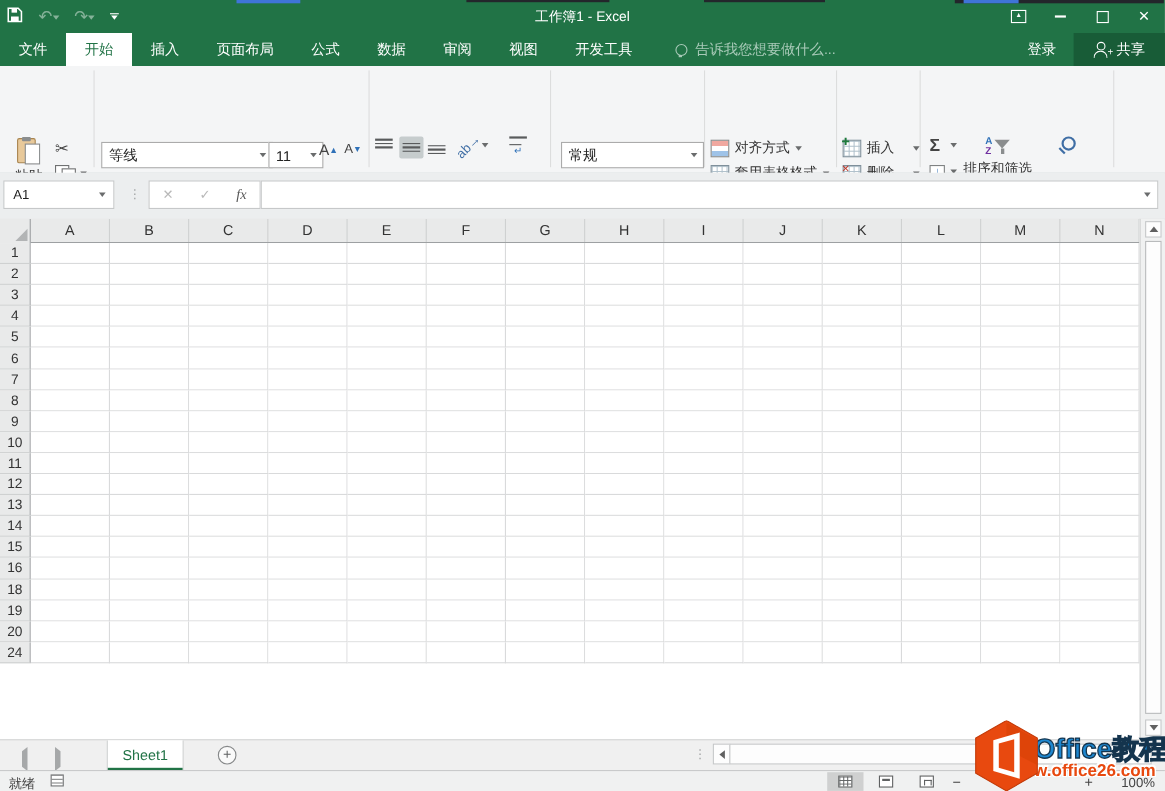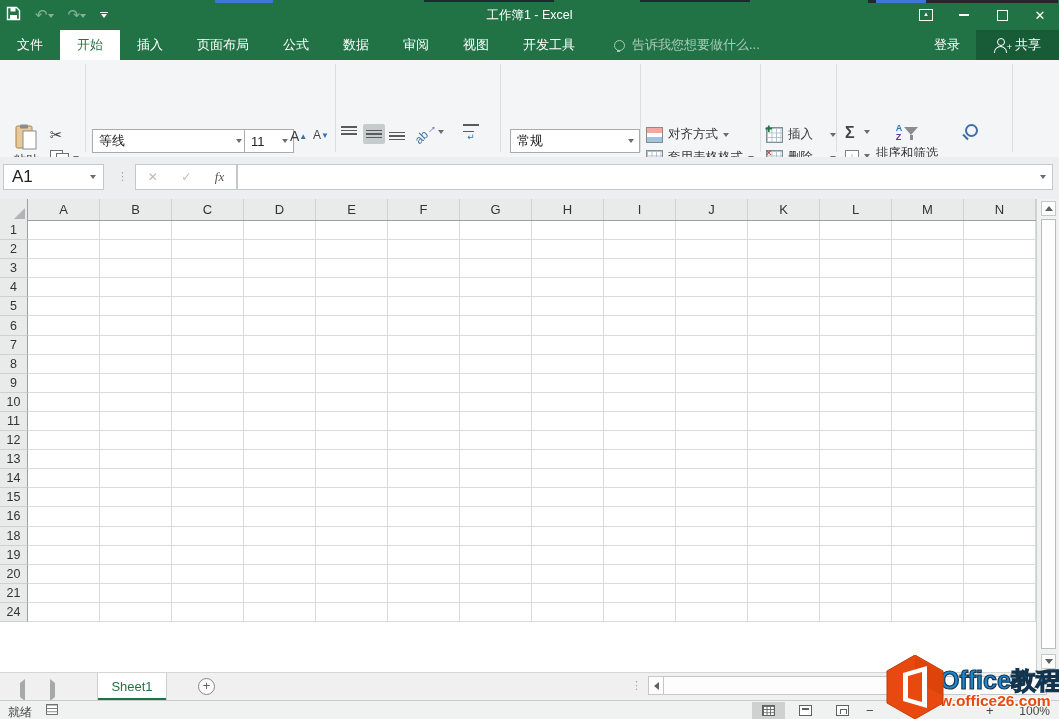--- a/index.html
+++ b/index.html
@@ -455,21 +455,21 @@
       </span>
       <span style="font-size:12.5px;color:#333;margin-top:12px;white-space:nowrap">查找和选择</span>
       <span class="car" style="margin-top:3px"></span>
     </div>
     <div class="glabel" style="left:836px;width:176px">编辑</div>
     <div class="ic" style="left:1036px;top:138px;font-size:10px;color:#6a6c6d">∧</div>
   </div>
 
   <div class="abs fbar">
     <div class="whitebox" style="left:3px;width:101px">
-      <span style="padding-left:8px;font-size:17px;color:#222">A1</span>
+      <span style="padding-left:8px;font-size:12px;color:#222">A1</span>
       <span class="car" style="margin-left:auto;margin-right:7px"></span>
     </div>
     <div class="abs dots" style="left:117px;top:13px">⋮</div>
     <div class="whitebox" style="left:135px;width:102px;justify-content:space-around">
       <span style="color:#b9b9b9;font-size:12px">✕</span>
       <span style="color:#b9b9b9;font-size:12px">✓</span>
       <span style="color:#555;font-size:13px;font-style:italic;font-family:'Liberation Serif',serif">fx</span>
     </div>
     <div class="whitebox" style="left:237px;width:816px">
       <span class="car" style="margin-left:auto;margin-right:6px"></span>
@@ -814,37 +814,20 @@
           <div class="gcell"></div>
           <div class="gcell"></div>
           <div class="gcell"></div>
           <div class="gcell"></div>
           <div class="gcell"></div>
           <div class="gcell"></div>
           <div class="gcell"></div>
           <div class="gcell"></div>
         </div>
         <div class="grow">
-          <div class="rowhead">21</div>
-          <div class="gcell"></div>
-          <div class="gcell"></div>
-          <div class="gcell"></div>
-          <div class="gcell"></div>
-          <div class="gcell"></div>
-          <div class="gcell"></div>
-          <div class="gcell"></div>
-          <div class="gcell"></div>
-          <div class="gcell"></div>
-          <div class="gcell"></div>
-          <div class="gcell"></div>
-          <div class="gcell"></div>
-          <div class="gcell"></div>
-          <div class="gcell"></div>
-        </div>
-        <div class="grow">
           <div class="rowhead">24</div>
           <div class="gcell"></div>
           <div class="gcell"></div>
           <div class="gcell"></div>
           <div class="gcell"></div>
           <div class="gcell"></div>
           <div class="gcell"></div>
           <div class="gcell"></div>
           <div class="gcell"></div>
           <div class="gcell"></div>

